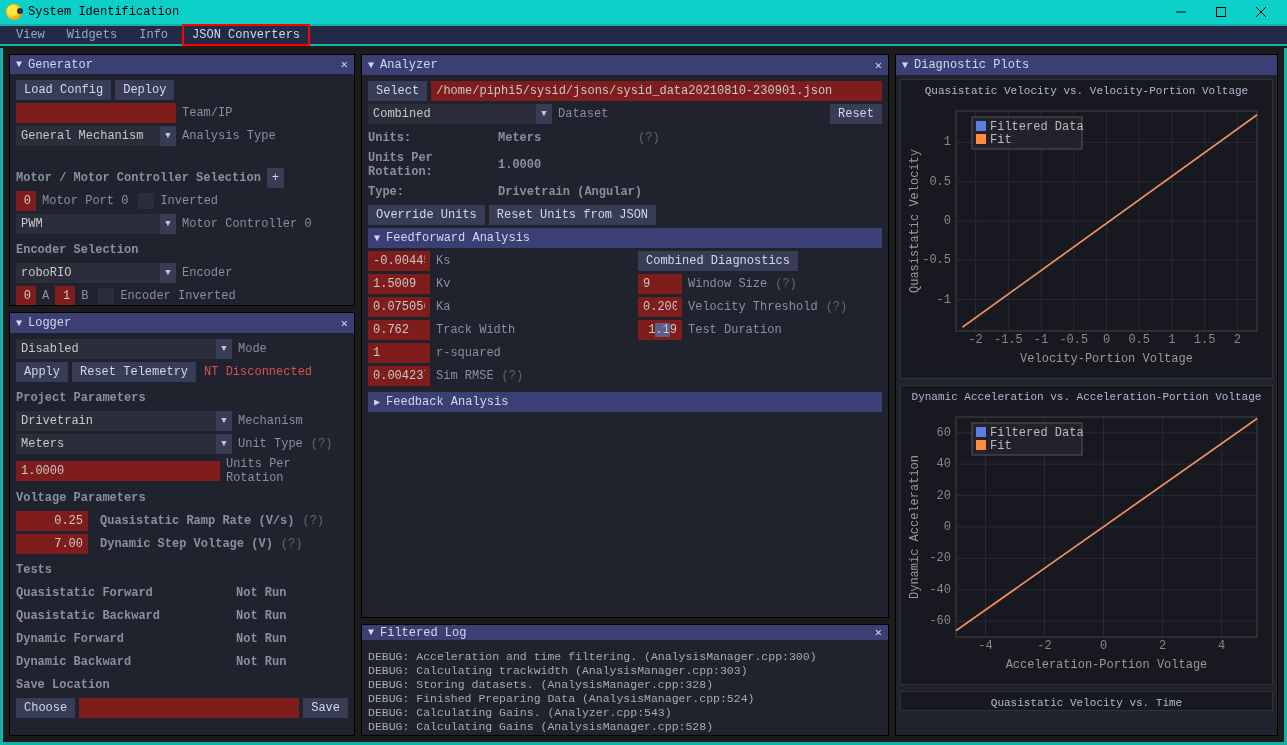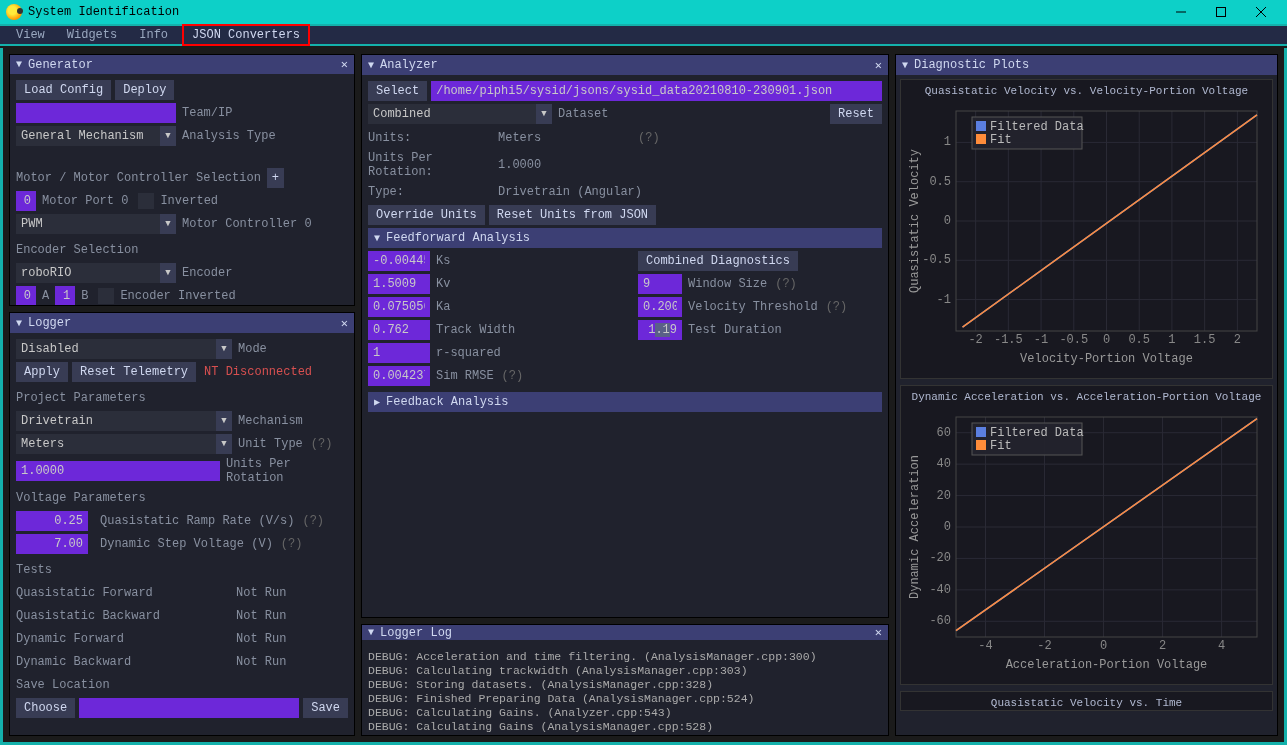--- a/index.html
+++ b/index.html
@@ -26,29 +26,29 @@
 .panel-header { background: #3c3f74; color: #d0d8f0; height: 20px; display: flex; align-items: center; padding: 0 6px; }
 .panel-header .tri { margin-right: 6px; font-size: 10px; }
 .panel-header .title { flex: 1; }
 .panel-header .close { color: #d0d8f0; }
 .panel-body { padding: 6px; overflow: hidden; }
 
 .section-header { background: #3c3f74; color: #d0d8f0; height: 20px; display: flex; align-items: center; padding: 0 6px; margin: 3px 0; }
 .section-header .tri { margin-right: 6px; font-size: 10px; }
 
 .row { display: flex; align-items: center; margin-bottom: 3px; min-height: 20px; }
-.input-dark { background: #6d28d9; border: none; color: #c8c8c8; height: 20px; padding: 0 5px; }
+.input-dark { background: #7f1d1d; border: none; color: #c8c8c8; height: 20px; padding: 0 5px; }
 .input-dark.num { text-align: right; }
 .btn { background: #383c54; border: none; color: #d0d8f0; height: 20px; padding: 0 8px; cursor: pointer; }
 .btn.small { padding: 0 5px; }
 .dropdown { background: #2b2e3a; border: none; color: #c8c8c8; height: 20px; padding: 0 5px; display: flex; align-items: center; position: relative; }
 .dropdown .dd-arrow { background: #383c54; width: 16px; height: 20px; display: flex; align-items: center; justify-content: center; margin-left: auto; margin-right: -5px; font-size:9px;}
 .chk { width: 16px; height: 16px; background: #2b2e3a; display: inline-block; }
 .label { color: #8890a0; margin-left: 6px; }
-.label-inline { color: #8890a0; }
+.label-inline { color: #8890a0; font-weight: bold; }
 .help { color: #666; }
 .red-text { color: #d85050; }
 
 .plot-container { background: #181820; border: 1px solid #333; padding: 5px; }
 .plot-title { text-align: center; color: #b0b8d0; margin-bottom: 4px; font-size: 11px; }
 
 .log-text { color: #aaa; font-size: 11.5px; line-height: 14px; white-space: pre; overflow: hidden; }
 
 .sel-hl { background: #5a6088; }
 </style>
@@ -354,21 +354,21 @@
         <div class="section-header">
           <span class="tri">▶</span>
           <span>Feedback Analysis</span>
         </div>
       </div>
     </div>
 
     <div class="panel" style="height:112px">
       <div class="panel-header">
         <span class="tri">▼</span>
-        <span class="title">Logger Log</span>
+        <span class="title">Filtered Log</span>
         <span class="close">✕</span>
       </div>
       <div class="panel-body" style="padding:10px 6px">
         <div class="log-text" id="log-lines">DEBUG: Acceleration and time filtering. (AnalysisManager.cpp:300)
 DEBUG: Calculating trackwidth (AnalysisManager.cpp:303)
 DEBUG: Storing datasets. (AnalysisManager.cpp:328)
 DEBUG: Finished Preparing Data (AnalysisManager.cpp:524)
 DEBUG: Calculating Gains. (Analyzer.cpp:543)
 DEBUG: Calculating Gains (AnalysisManager.cpp:528)
 DEBUG: Graphing Data. (Analyzer.cpp:573)</div>

